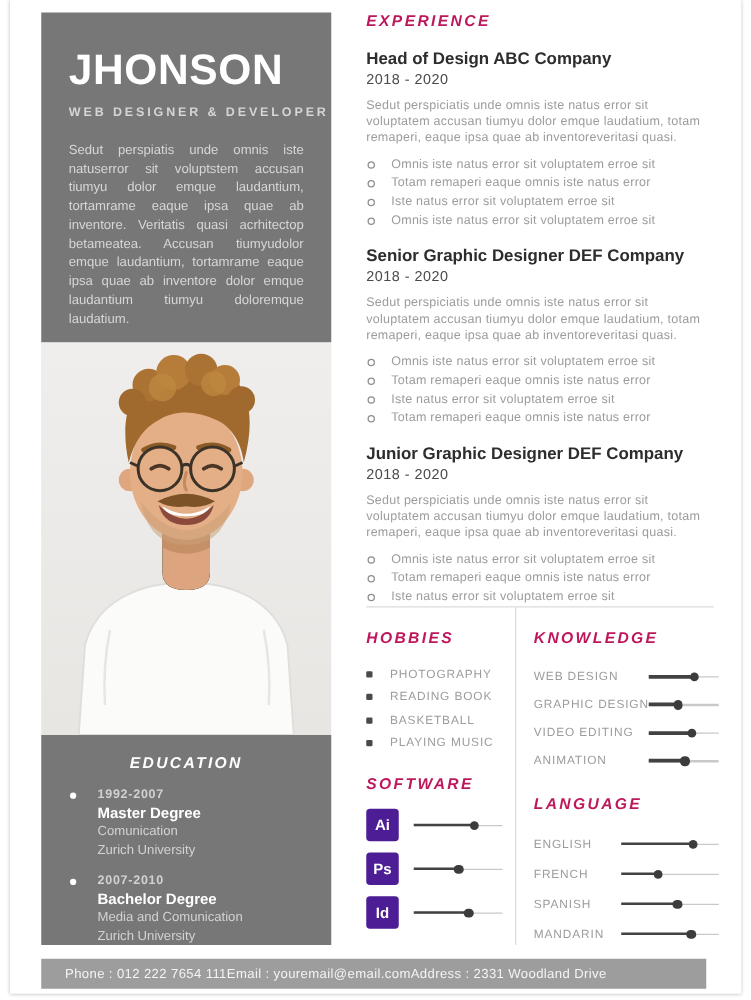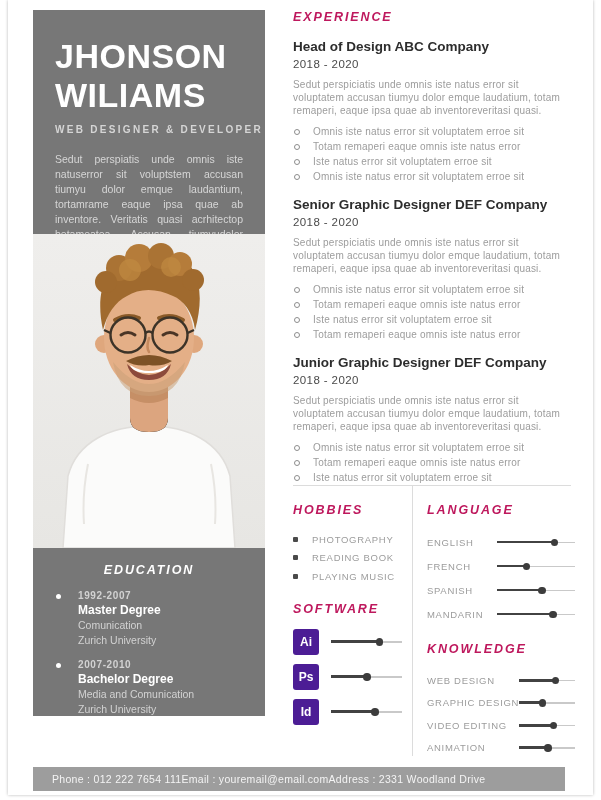--- a/index.html
+++ b/index.html
@@ -18,21 +18,21 @@
     font-family:"Liberation Sans", sans-serif;
   }
   .sheet{
     position:absolute;left:8px;top:0;width:585px;height:795px;
     background:#ffffff;box-shadow:0 0 3px rgba(0,0,0,.28);
   }
 
   
   .sidebar{position:absolute;left:25px;top:10px;width:232px;}
   .profile-block{
-    height:224px;background:var(--sidebar-bg);
+    height:264px;background:var(--sidebar-bg);
     padding:27px 22px 0 22px;
   }
   .name{
     color:#ffffff;font-size:34px;font-weight:800;line-height:1.14;
     letter-spacing:.5px;
   }
   .role{
     margin-top:9px;color:#d5d5d5;font-size:10px;font-weight:600;
     letter-spacing:2.3px;white-space:nowrap;
   }
@@ -122,21 +122,21 @@
   .footer span{color:#f4f4f4;font-size:10.5px;letter-spacing:.3px;white-space:nowrap;}
 </style>
 </head>
 <body>
 
 <div class="sheet">
 
   <aside class="sidebar">
 
     <div class="profile-block">
-      <h1 class="name"><span>JHONSON</span><br><span>WILIAMS</span></h1>
+      <h1 class="name"><span>JHONSON</span><br></h1>
       <div class="role">WEB DESIGNER &amp; DEVELOPER</div>
       <p class="summary">Sedut perspiatis unde omnis iste  natuserror sit voluptstem accusan tiumyu dolor emque laudantium, tortamrame eaque ipsa quae ab inventore. Veritatis quasi acrhitectop betameatea. Accusan tiumyudolor emque laudantium, tortamrame eaque ipsa quae ab inventore dolor emque laudantium tiumyu doloremque laudatium.</p>
     </div>
 
     <div class="photo-block">
       <svg viewBox="0 0 232 314" preserveAspectRatio="xMidYMid slice">
         <defs>
           <linearGradient id="wall" x1="0" y1="0" x2="0" y2="1">
             <stop offset="0" stop-color="#efeeec"></stop>
             <stop offset="1" stop-color="#e7e6e3"></stop>
@@ -296,20 +296,24 @@
           <li>
               <span class="dot-bullet"></span>
               <span class="hobby-label">PHOTOGRAPHY</span>
             </li>
           <li>
               <span class="dot-bullet"></span>
               <span class="hobby-label">READING BOOK</span>
             </li>
           <li>
               <span class="dot-bullet"></span>
+              <span class="hobby-label">BASKETBALL</span>
+            </li>
+          <li>
+              <span class="dot-bullet"></span>
               <span class="hobby-label">PLAYING MUSIC</span>
             </li>
         </ul>
       </div>
 
       <div class="subsec">
         <h2 class="sec-heading">SOFTWARE</h2>
         <div style="margin-top:12px">
           <div class="s-row">
             <span class="app-badge">Ai</span>
@@ -334,20 +338,58 @@
                 <span class="fill"></span>
                 <span class="dot"></span>
               </span>
           </div>
         </div>
       </div>
     </div>
 
     <div class="col2">
       <div class="subsec">
+        <h2 class="sec-heading">KNOWLEDGE</h2>
+        <div style="margin-top:10px">
+          <div class="k-row">
+            <span class="k-label">WEB DESIGN</span>
+            <span class="slider k-slider" style="--pct: 65%;">
+                <span class="track"></span>
+                <span class="fill"></span>
+                <span class="dot"></span>
+              </span>
+          </div>
+          <div class="k-row">
+            <span class="k-label">GRAPHIC DESIGN</span>
+            <span class="slider k-slider" style="--pct: 42%;">
+                <span class="track"></span>
+                <span class="fill"></span>
+                <span class="dot"></span>
+              </span>
+          </div>
+          <div class="k-row">
+            <span class="k-label">VIDEO EDITING</span>
+            <span class="slider k-slider" style="--pct: 62%;">
+                <span class="track"></span>
+                <span class="fill"></span>
+                <span class="dot"></span>
+              </span>
+          </div>
+          <div class="k-row">
+            <span class="k-label">ANIMATION</span>
+            <span class="slider k-slider" style="--pct: 52%;">
+                <span class="track"></span>
+                <span class="fill"></span>
+                <span class="dot"></span>
+              </span>
+          </div>
+        </div>
+      </div>
+
+      <div class="subsec">
         <h2 class="sec-heading">LANGUAGE</h2>
         <div style="margin-top:10px">
           <div class="l-row">
             <span class="k-label">ENGLISH</span>
             <span class="slider l-slider" style="--pct: 74%;">
                 <span class="track"></span>
                 <span class="fill"></span>
                 <span class="dot"></span>
               </span>
           </div>
@@ -370,58 +412,20 @@
           <div class="l-row">
             <span class="k-label">MANDARIN</span>
             <span class="slider l-slider" style="--pct: 72%;">
                 <span class="track"></span>
                 <span class="fill"></span>
                 <span class="dot"></span>
               </span>
           </div>
         </div>
       </div>
-
-      <div class="subsec">
-        <h2 class="sec-heading">KNOWLEDGE</h2>
-        <div style="margin-top:10px">
-          <div class="k-row">
-            <span class="k-label">WEB DESIGN</span>
-            <span class="slider k-slider" style="--pct: 65%;">
-                <span class="track"></span>
-                <span class="fill"></span>
-                <span class="dot"></span>
-              </span>
-          </div>
-          <div class="k-row">
-            <span class="k-label">GRAPHIC DESIGN</span>
-            <span class="slider k-slider" style="--pct: 42%;">
-                <span class="track"></span>
-                <span class="fill"></span>
-                <span class="dot"></span>
-              </span>
-          </div>
-          <div class="k-row">
-            <span class="k-label">VIDEO EDITING</span>
-            <span class="slider k-slider" style="--pct: 62%;">
-                <span class="track"></span>
-                <span class="fill"></span>
-                <span class="dot"></span>
-              </span>
-          </div>
-          <div class="k-row">
-            <span class="k-label">ANIMATION</span>
-            <span class="slider k-slider" style="--pct: 52%;">
-                <span class="track"></span>
-                <span class="fill"></span>
-                <span class="dot"></span>
-              </span>
-          </div>
-        </div>
-      </div>
     </div>
   </section>
 
   <footer class="footer">
     <span>Phone : 012 222 7654 111</span>
     <span>Email : youremail@email.com</span>
     <span>Address : 2331 Woodland Drive</span>
   </footer>
 
 </div>

